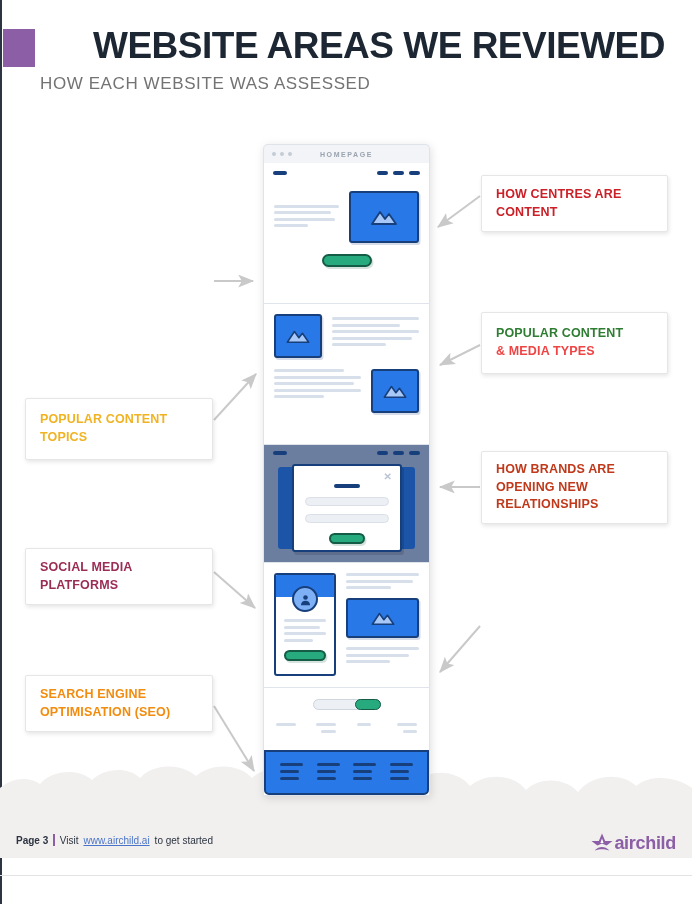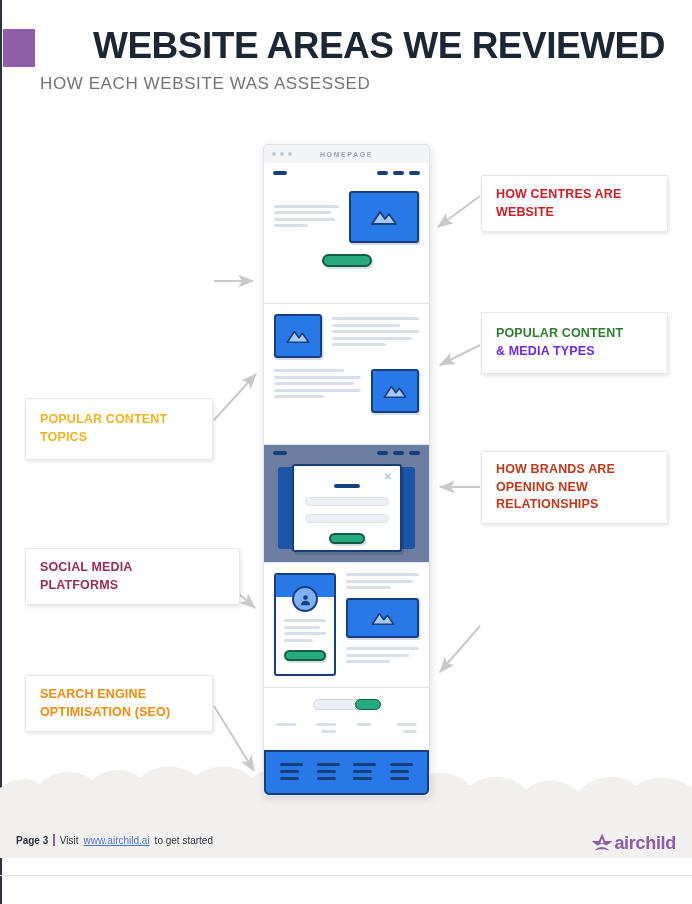--- a/index.html
+++ b/index.html
@@ -209,45 +209,45 @@
   </svg>
 
 
   <div class="callout" style="left:25px; top:398px; width:188px; height:62px;">
     <div>
       <span style="color:#f0b323">POPULAR CONTENT</span>
       <span style="color:#f0b323">TOPICS</span>
     </div>
   </div>
 
-  <div class="callout" style="left:25px; top:548px; width:215px; height:57px;">
+  <div class="callout" style="left:25px; top:548px; width:188px; height:57px;">
     <div>
       <span style="color:#9b2d55">SOCIAL MEDIA</span>
       <span style="color:#9b2d55">PLATFORMS</span>
     </div>
   </div>
 
   <div class="callout" style="left:25px; top:675px; width:188px; height:57px;">
     <div>
       <span style="color:#f28c0f">SEARCH ENGINE</span>
       <span style="color:#f28c0f">OPTIMISATION (SEO)</span>
     </div>
   </div>
 
   <div class="callout" style="left:481px; top:175px; width:187px; height:57px;">
     <div>
       <span style="color:#cc2028">HOW CENTRES ARE</span>
-      <span style="color:#cc2028">WEBSITE</span>
+      <span style="color:#cc2028">CONTENT</span>
     </div>
   </div>
 
   <div class="callout" style="left:481px; top:312px; width:187px; height:62px;">
     <div>
       <span style="color:#2f7d32">POPULAR CONTENT</span>
-      <span style="color:#6d28d9">&amp; MEDIA TYPES</span>
+      <span style="color:#ef4444">&amp; MEDIA TYPES</span>
     </div>
   </div>
 
   <div class="callout" style="left:481px; top:451px; width:187px; height:73px;">
     <div>
       <span style="color:#c0391b">HOW BRANDS ARE</span>
       <span style="color:#c0391b">OPENING NEW</span>
       <span style="color:#c0391b">RELATIONSHIPS</span>
     </div>
   </div>

